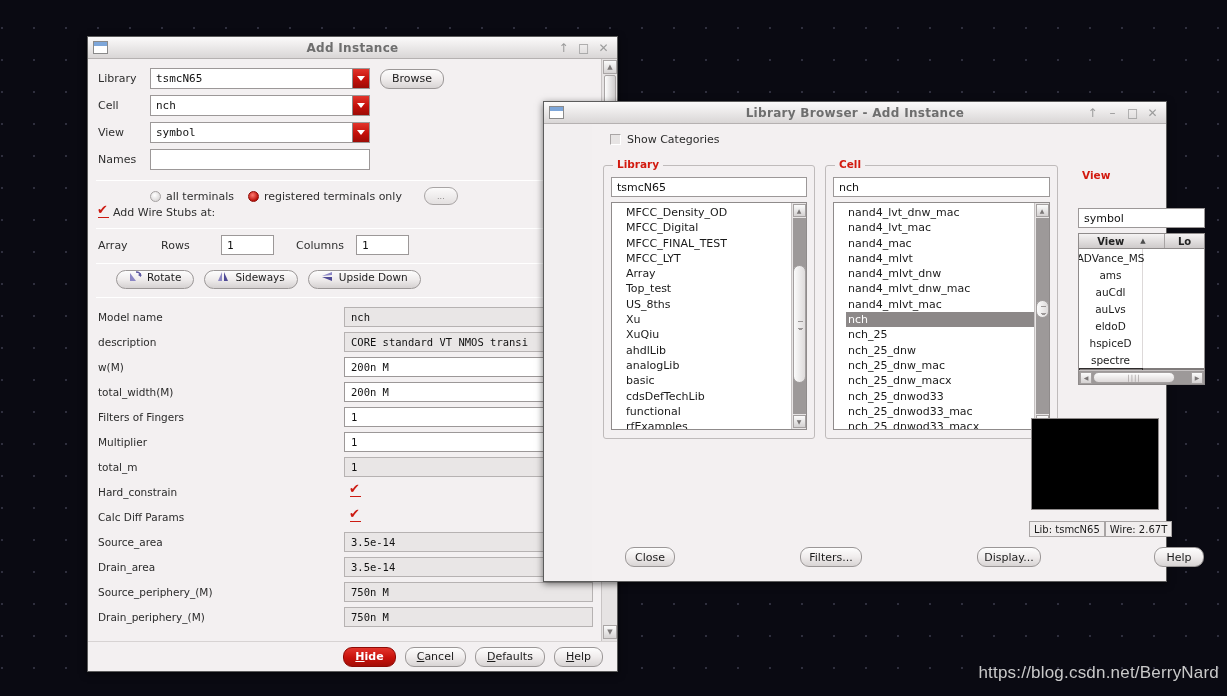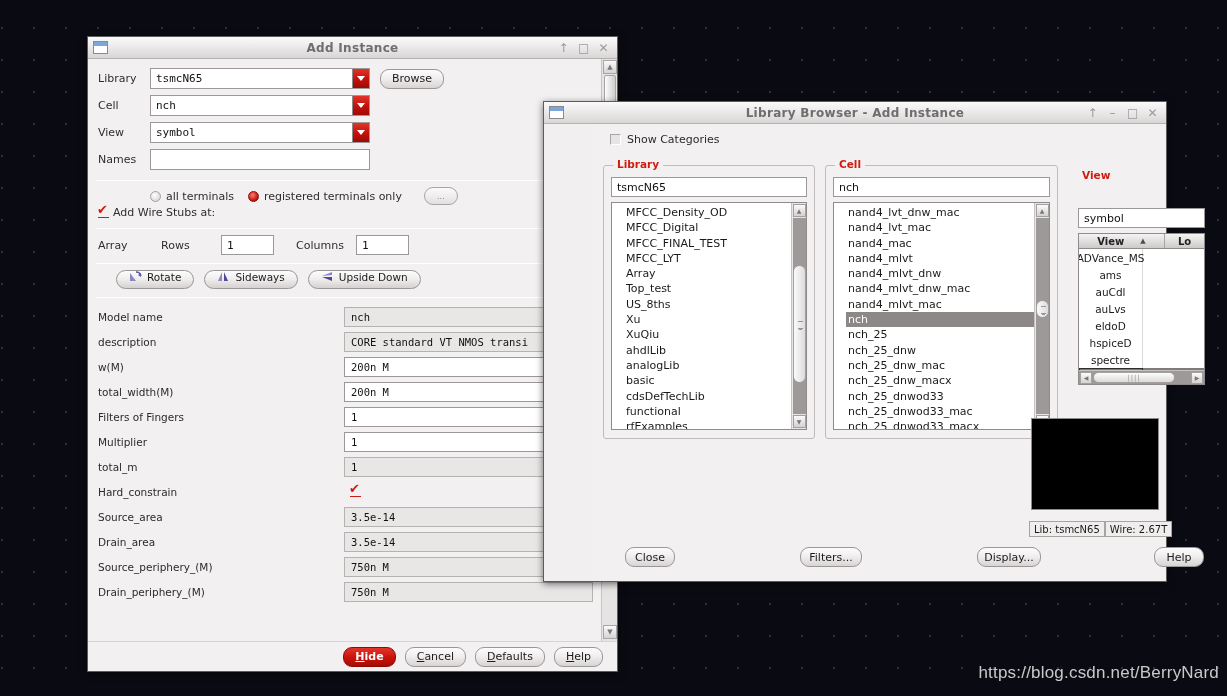--- a/index.html
+++ b/index.html
@@ -430,20 +430,26 @@
             <div class="plabel">total_m</div>
             <div class="pfield ro">1</div>
           </div>
           <div class="prow">
             <div class="plabel">Hard_constrain</div>
             <div class="pcheckcell">
               <span class="check on"></span>
             </div>
           </div>
           <div class="prow">
+            <div class="plabel">Calc Diff Params</div>
+            <div class="pcheckcell">
+              <span class="check on"></span>
+            </div>
+          </div>
+          <div class="prow">
             <div class="plabel">Source_area</div>
             <div class="pfield ro">3.5e-14</div>
           </div>
           <div class="prow">
             <div class="plabel">Drain_area</div>
             <div class="pfield ro">3.5e-14</div>
           </div>
           <div class="prow">
             <div class="plabel">Source_periphery_(M)</div>
             <div class="pfield ro">750n M</div>

